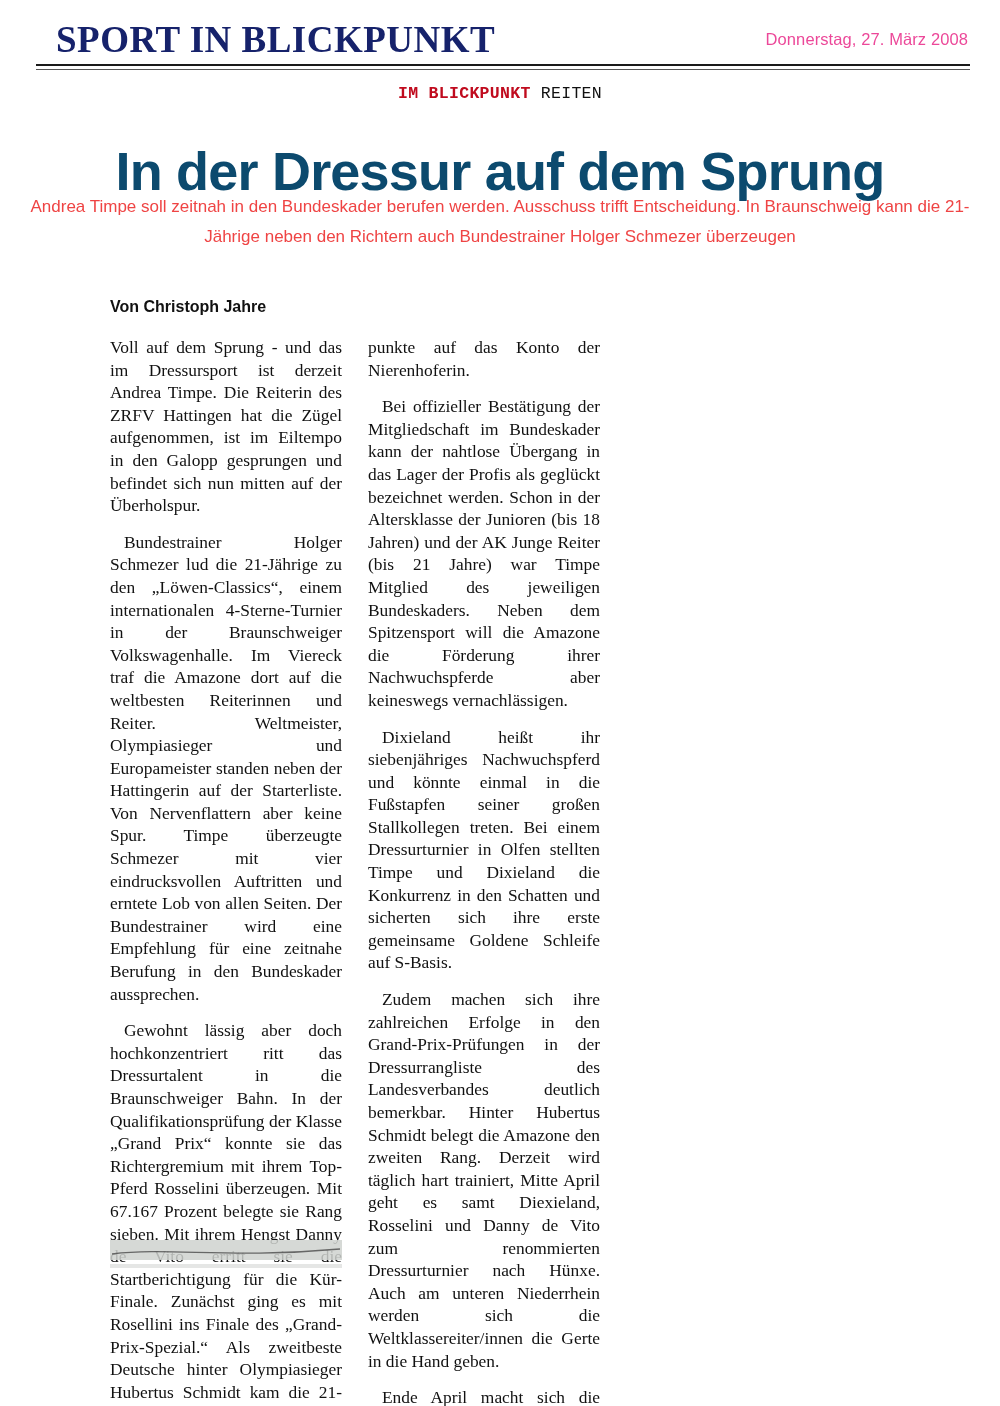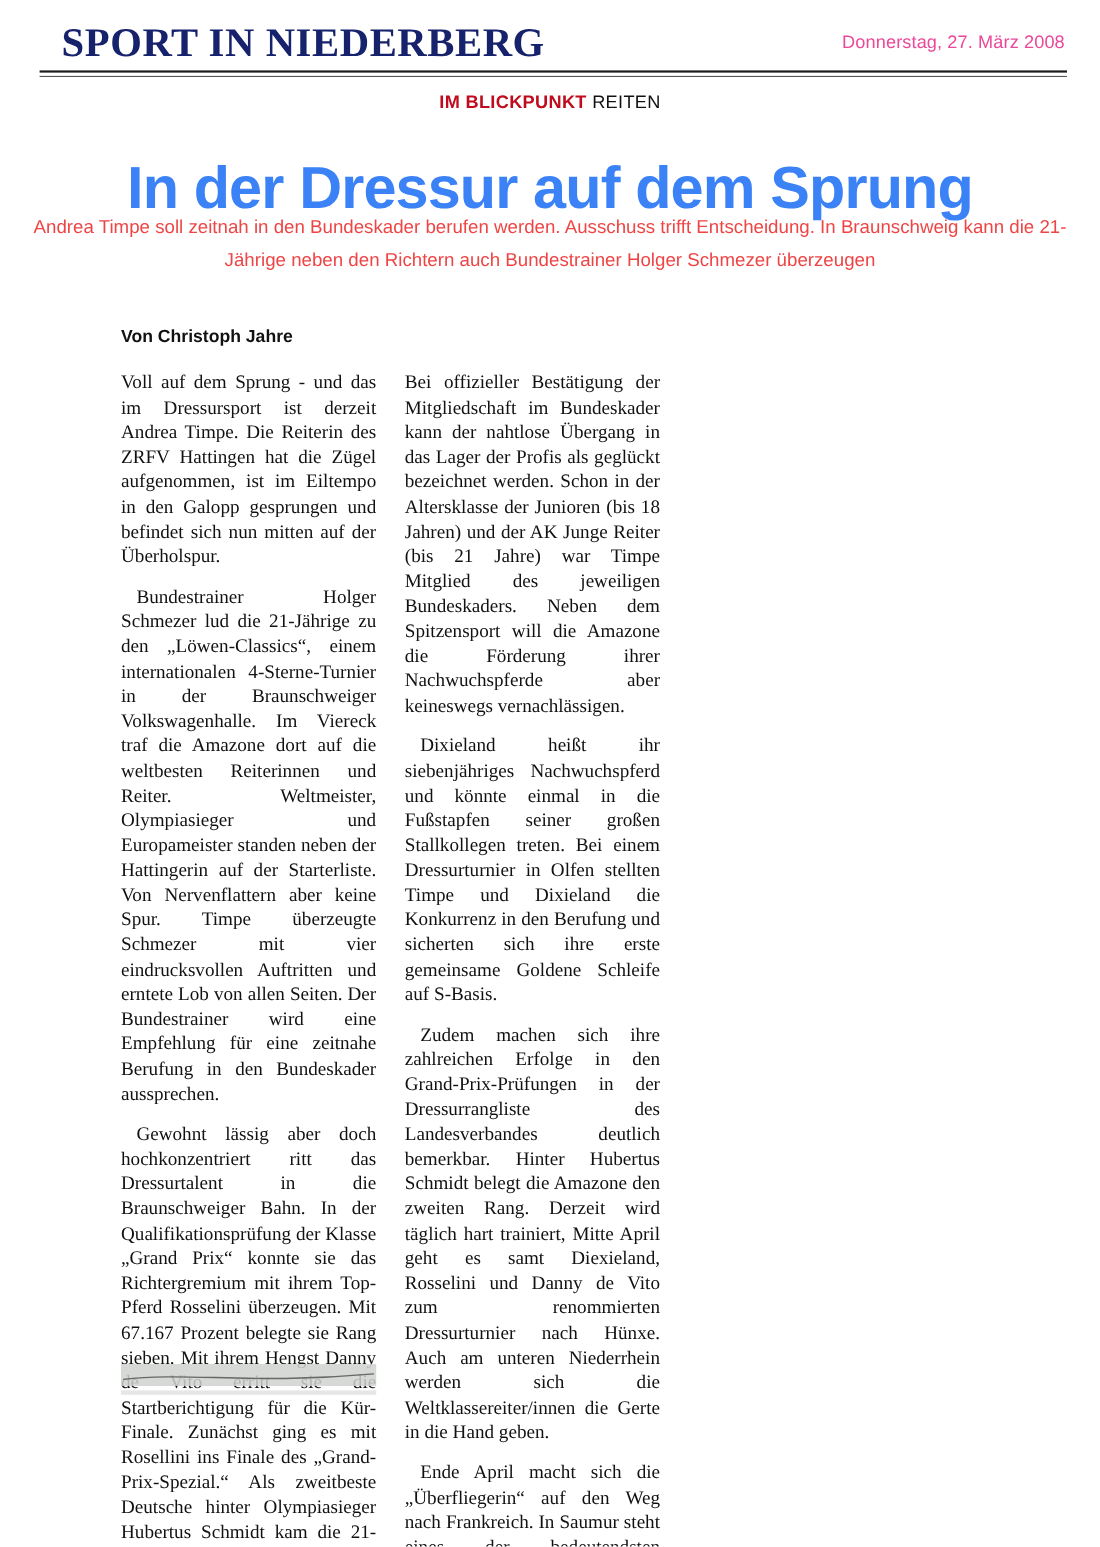--- a/index.html
+++ b/index.html
@@ -64,21 +64,21 @@
     top: 69px;
   }
 
   
   .kicker {
     position: absolute;
     top: 84px;
     left: 0;
     width: 1000px;
     text-align: center;
-    font-family: Liberation Sans, sans-serif;
+    font-family: Liberation Mono, monospace;
     font-size: 16.5px;
     letter-spacing: 0.3px;
   }
   .kicker .hl {
     color: #c00b1e;
     font-weight: bold;
   }
   .kicker .sub {
     color: #111;
     font-weight: normal;
@@ -89,21 +89,21 @@
     position: absolute;
     top: 104px;
     left: 0;
     width: 1000px;
     text-align: center;
     font-family: "Liberation Sans", sans-serif;
     font-weight: bold;
     font-size: 54px;
     line-height: 62px;
     letter-spacing: -0.8px;
-    color: #3b82f6;
+    color: #0c4a6e;
   }
 
   
   .deck {
     position: absolute;
     top: 192px;
     left: 20px;
     width: 960px;
     text-align: center;
     font-family: "Liberation Sans", sans-serif;
@@ -165,21 +165,21 @@
     height: 32px;
     pointer-events: none;
   }
 </style>
 </head>
 <body>
 
 <div class="page">
 
   <div class="masthead">
-    <span class="masthead-title">SPORT IN NIEDERBERG</span>
+    <span class="masthead-title">SPORT IN BLICKPUNKT</span>
     <span class="masthead-date">Donnerstag, 27. März 2008</span>
   </div>
   <div class="rule"></div>
   <div class="rule thin"></div>
 
   <div class="kicker">
     <span class="hl">IM BLICKPUNKT</span><span class="sub">&nbsp;</span><span class="sub">REITEN</span>
   </div>
 
   <h1 class="headline">In der Dressur auf dem Sprung</h1>
@@ -195,22 +195,23 @@
       <p>Bundestrainer Holger Schmezer lud die 21-Jährige zu den „Löwen-Classics“, einem internationalen 4-Sterne-Turnier in der Braunschweiger Volkswagenhalle. Im Viereck traf die Amazone dort auf die weltbesten Reiterinnen und Reiter. Weltmeister, Olympiasieger und Europameister standen neben der Hattingerin auf der Starterliste. Von Nervenflattern aber keine Spur. Timpe überzeugte Schmezer mit vier eindrucksvollen Auftritten und erntete Lob von allen Seiten. Der Bundestrainer wird eine Empfehlung für eine zeitnahe Berufung in den Bundeskader aussprechen.</p>
       <p>Gewohnt lässig aber doch hochkonzentriert ritt das Dressurtalent in die Braunschweiger Bahn. In der Qualifikationsprüfung der Klasse „Grand Prix“ konnte sie das Richtergremium mit ihrem Top-Pferd Rosselini überzeugen. Mit 67.167 Prozent belegte sie Rang sieben. Mit ihrem Hengst Danny de Vito erritt sie die Startberichtigung für die Kür-Finale. Zunächst ging es mit Rosellini ins Finale des „Grand-Prix-Spezial.“ Als zweitbeste Deutsche hinter Olympiasieger Hubertus Schmidt kam die 21-Jährige auf 65.76 Prozent und Rang acht. Vor ausverkauftem Haus galt es im Finale des „Grand-Prix-Kür“ das Richterteam mit einer ganz eigenen Darbietung zu überzeugen. 67.30 Prozent bedeuteten Rang zehn. Zudem gingen bei allen vier Ritten wertvolle Weltranglisten-</p>
       <svg class="pen-mark" viewBox="0 0 236 32" preserveAspectRatio="none">
         <rect x="0" y="4" width="232" height="20" fill="#cfd2cf" opacity="0.85"></rect>
         <path d="M2 18 C 60 11, 120 23, 230 13" stroke="#4a4a4a" stroke-width="1.3" fill="none" opacity="0.8"></path>
         <rect x="0" y="28" width="232" height="16" fill="#cfd2cf" opacity="0.55"></rect>
       </svg>
     </div>
 
     <div class="col col-2">
+      <p>punkte auf das Konto der Nierenhoferin.</p>
       <p>Bei offizieller Bestätigung der Mitgliedschaft im Bundeskader kann der nahtlose Übergang in das Lager der Profis als geglückt bezeichnet werden. Schon in der Altersklasse der Junioren (bis 18 Jahren) und der AK Junge Reiter (bis 21 Jahre) war Timpe Mitglied des jeweiligen Bundeskaders. Neben dem Spitzensport will die Amazone die Förderung ihrer Nachwuchspferde aber keineswegs vernachlässigen.</p>
-      <p>Dixieland heißt ihr siebenjähriges Nachwuchspferd und könnte einmal in die Fußstapfen seiner großen Stallkollegen treten. Bei einem Dressurturnier in Olfen stellten Timpe und Dixieland die Konkurrenz in den Berufung und sicherten sich ihre erste gemeinsame Goldene Schleife auf S-Basis.</p>
+      <p>Dixieland heißt ihr siebenjähriges Nachwuchspferd und könnte einmal in die Fußstapfen seiner großen Stallkollegen treten. Bei einem Dressurturnier in Olfen stellten Timpe und Dixieland die Konkurrenz in den Schatten und sicherten sich ihre erste gemeinsame Goldene Schleife auf S-Basis.</p>
       <p>Zudem machen sich ihre zahlreichen Erfolge in den Grand-Prix-Prüfungen in der Dressurrangliste des Landesverbandes deutlich bemerkbar. Hinter Hubertus Schmidt belegt die Amazone den zweiten Rang. Derzeit wird täglich hart trainiert, Mitte April geht es samt Diexieland, Rosselini und Danny de Vito zum renommierten Dressurturnier nach Hünxe. Auch am unteren Niederrhein werden sich die Weltklassereiter/innen die Gerte in die Hand geben.</p>
       <p>Ende April macht sich die „Überfliegerin“ auf den Weg nach Frankreich. In Saumur steht eines der bedeutendsten Dressurturniere auf dem Plan. Bundestrainer Holger Schmezer berief Timpe in den vierköpfigen Kader, der die deutschen Farben im Nationenpreis vertreten wird.</p>
 
     </div>
 
 
   </div>
 </div>
 
 </body></html>

